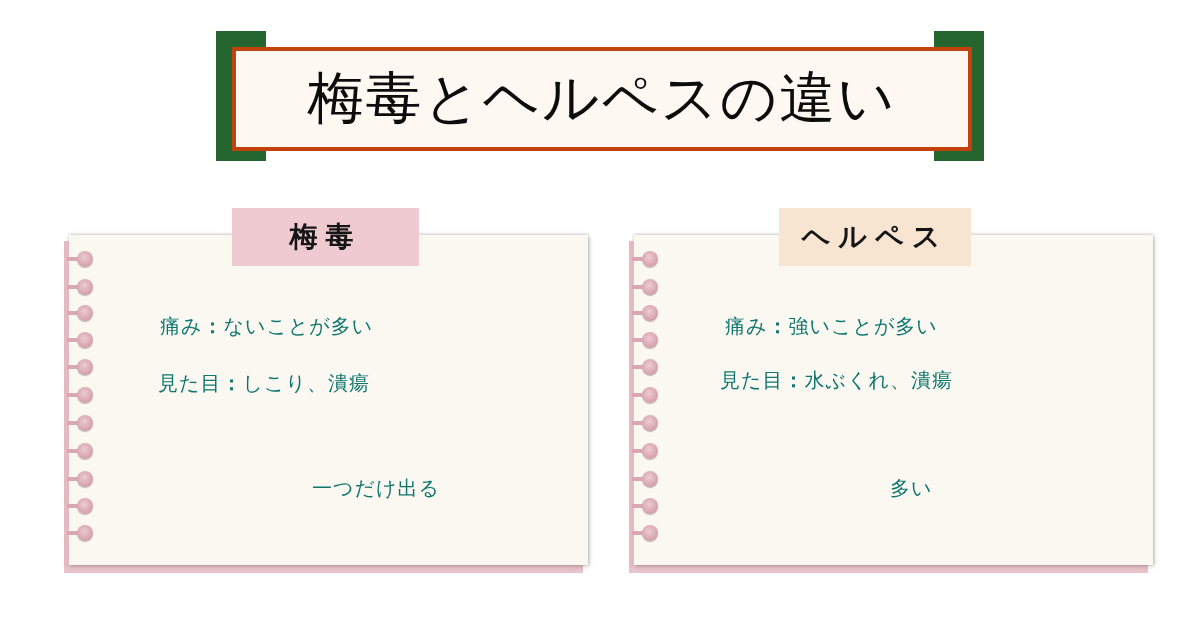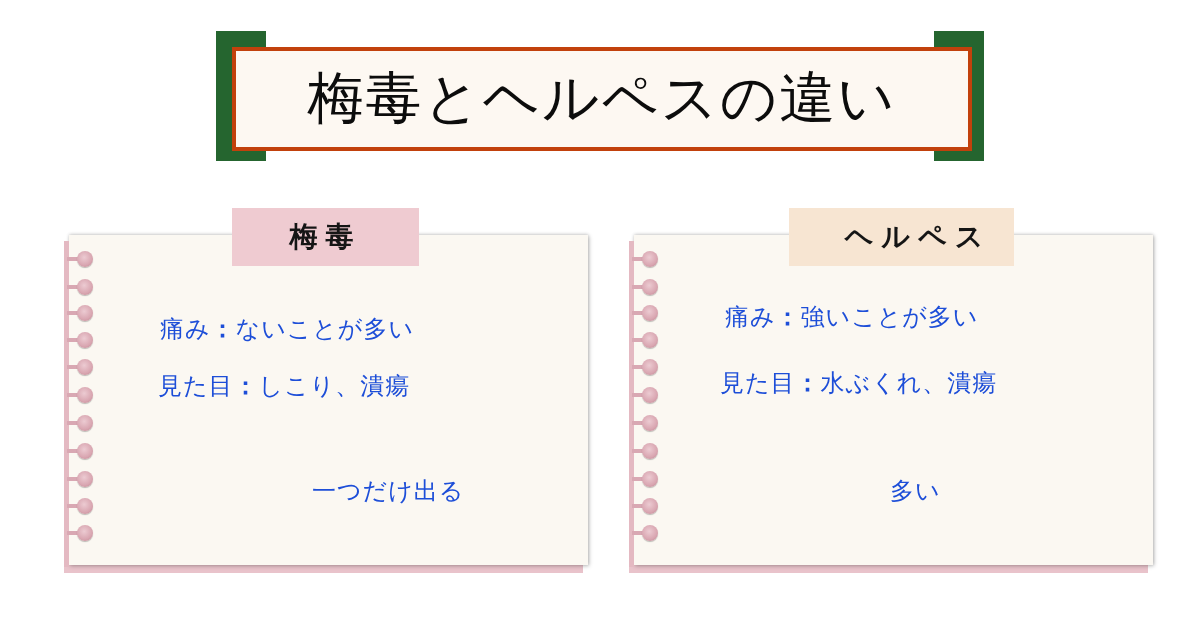--- a/index.html
+++ b/index.html
@@ -30,21 +30,21 @@
     position:absolute; left:8px; top:0; width:16px; height:16px; border-radius:50%;
     background:radial-gradient(circle at 45% 40%, #eccbd2 0%, #d9a6b1 60%, #b9838f 100%);
     box-shadow: 0 1px 1px rgba(0,0,0,0.25);
   }
   .tab {
     position:absolute; top:-27px; height:58px; display:flex; align-items:center; justify-content:center;
     font-size:28px; font-weight:bold; letter-spacing:8px; color:#151515;
   }
   .tab-pink { background:#efcbd1; }
   .tab-beige { background:#f7e5d2; }
-  .line { position:absolute; font-size:24px; white-space:nowrap; color:#1d4ed8; letter-spacing:1px; }
+  .line { position:absolute; font-size:20px; white-space:nowrap; color:#0f766e; letter-spacing:1px; }
 </style>
 </head>
 <body>
 
 <div>
   <div class="green-bar green-left"></div>
   <div class="green-bar green-right"></div>
   <div class="title-box">
     <span class="title-text">梅毒とヘルペスの違い</span>
   </div>
@@ -157,25 +157,25 @@
       </div>
     <div class="ring" style="top:263px">
         <div class="stem"></div>
         <div class="ball"></div>
       </div>
     <div class="ring" style="top:290px">
         <div class="stem"></div>
         <div class="ball"></div>
       </div>
 
-    <div class="tab tab-beige" style="left:155px; width:192px;padding-left:33px;">
+    <div class="tab tab-beige" style="left:145px; width:192px;">
       <span>ヘルペス</span>
     </div>
 
-    <div class="line" style="left:91px; top:66px;">
+    <div class="line" style="left:91px; top:78px;">
       <span>痛み</span><b>：</b><span>強いことが多い</span>
     </div>
     <div class="line" style="left:86px; top:132px;">
       <span>見た目</span><b>：</b><span>水ぶくれ、潰瘍</span>
     </div>
     <div class="line" style="left:256px; top:240px;">
       <span>多い</span>
     </div>
   </div>
 </div>

